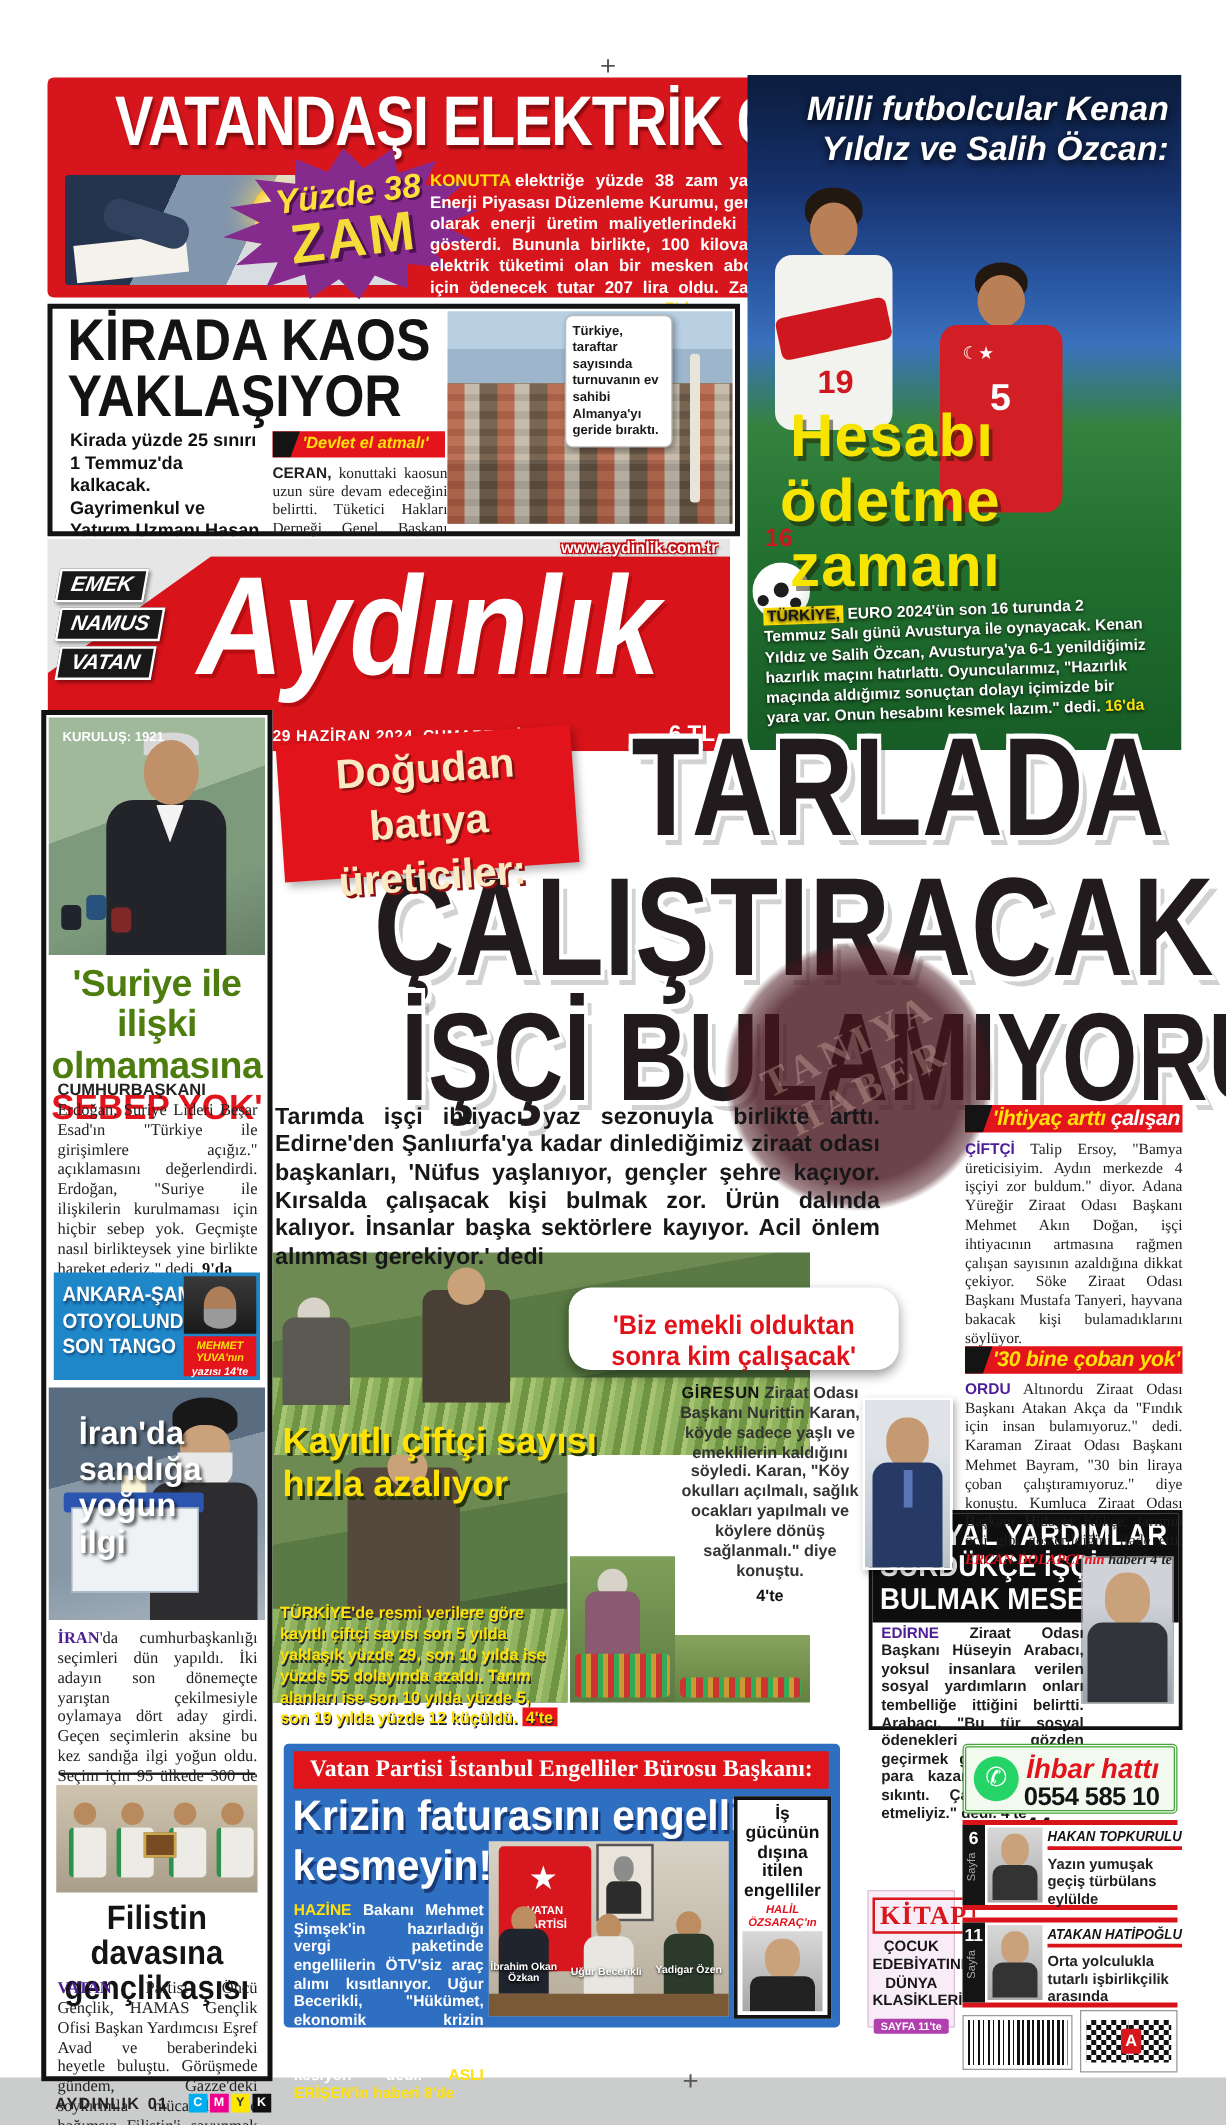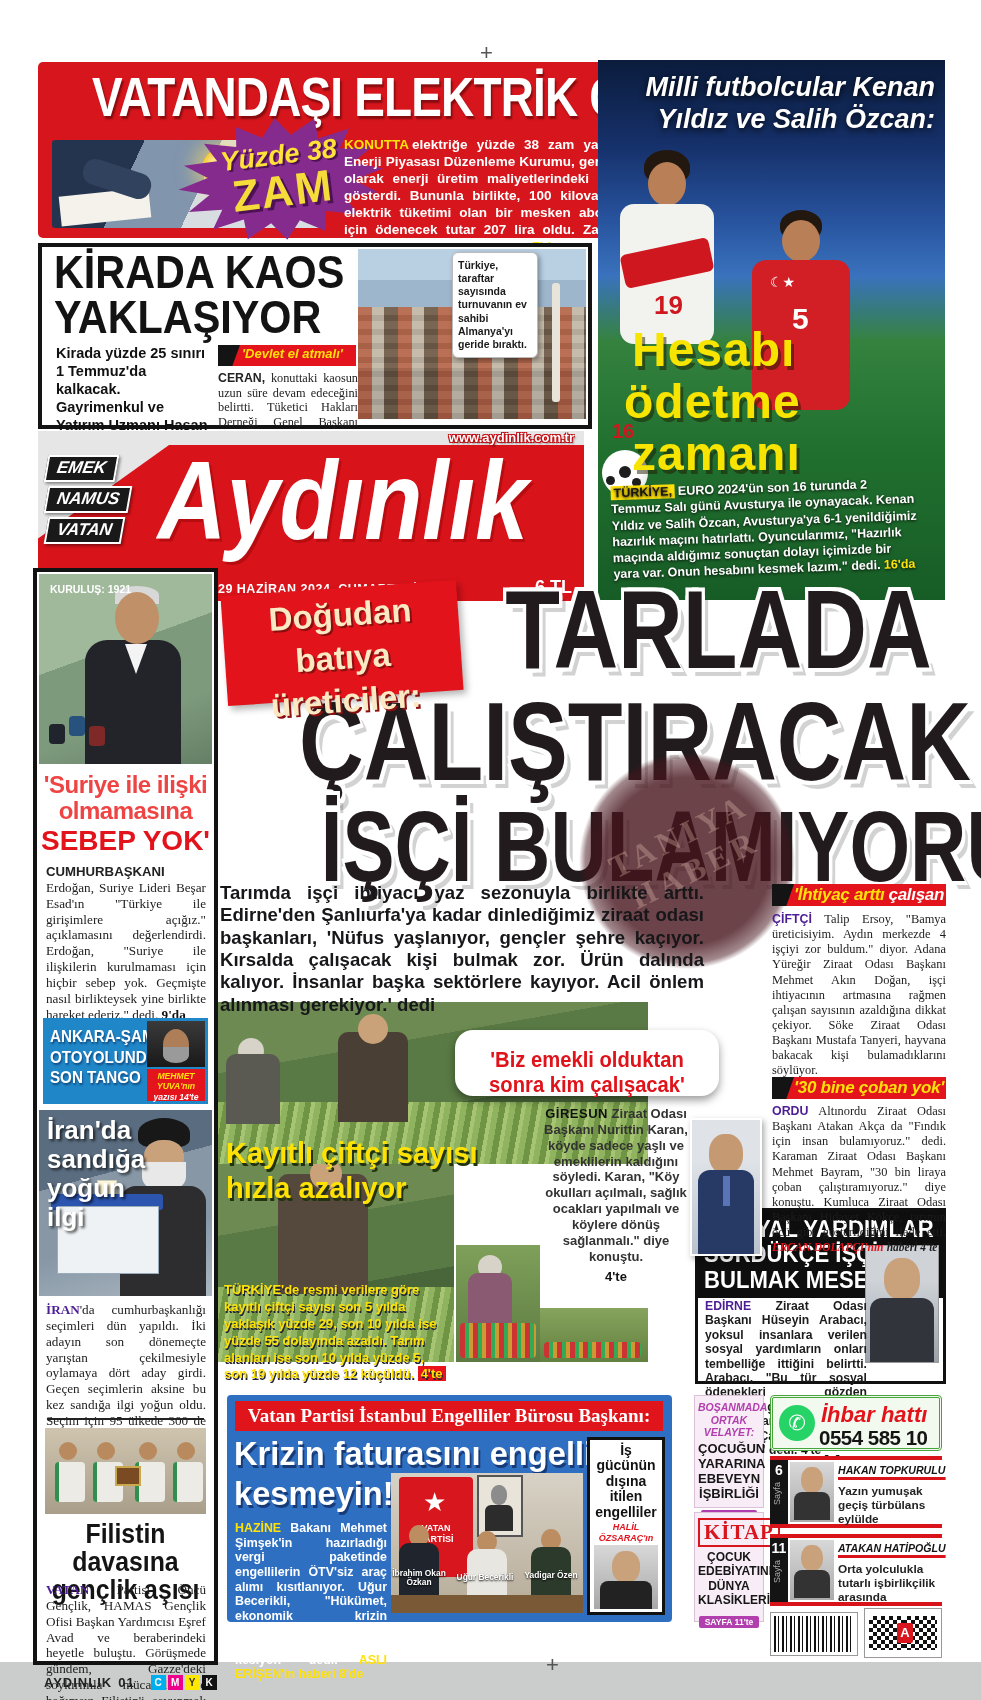--- a/index.html
+++ b/index.html
@@ -104,36 +104,36 @@
   #left-rail{left:33px;top:568px;width:185px;height:1097px;background:#fff;border:4px solid #121212;box-sizing:border-box;}
   .lr-photo1{position:absolute;left:2px;top:2px;width:173px;height:190px;overflow:hidden;
     background:linear-gradient(160deg,#9fb99a 0 40%,#7e9a7d 40% 70%,#657f66 100%);}
   .erd-suit{position:absolute;left:46px;top:66px;width:96px;height:130px;background:#23242a;border-radius:22px 22px 0 0;}
   .erd-head{position:absolute;left:76px;top:18px;width:44px;height:52px;border-radius:50%;background:#c09068;}
   .erd-hair{position:absolute;left:76px;top:12px;width:44px;height:18px;border-radius:50% 50% 0 0;background:#d8d8d8;}
   .erd-shirt{position:absolute;left:86px;top:70px;width:22px;height:30px;background:#f4f4f4;clip-path:polygon(0 0,100% 0,50% 100%);}
   .mic{position:absolute;width:16px;height:20px;border-radius:4px;background:#20242c;}
   .mic.m2{background:#28527e;} .mic.m3{background:#7e2828;}
   .lr-head{position:absolute;left:0;top:200px;width:100%;margin:0;text-align:center;font-weight:900;line-height:1.08;}
-  .lr-head .b{display:block;font-size:24px;color:#ef4444;letter-spacing:-.5px;}
+  .lr-head .b{display:block;font-size:30px;color:#4d7c0f;letter-spacing:-.5px;}
   .lr-head .r{display:block;font-size:28px;color:#e3131b;margin-top:2px;}
   .suriye-body{position:absolute;left:9px;top:292px;width:160px;margin:0;font-size:13.2px;line-height:1.2;color:#222;}
   .ankara-box{position:absolute;left:6px;top:446px;width:165px;height:86px;background:#1f86c8;}
   .ankara-title{position:absolute;left:7px;top:8px;margin:0;font-size:16.5px;font-weight:900;color:#fff;line-height:1.25;
     transform:scaleX(.92);transform-origin:left;white-space:nowrap;text-shadow:1px 2px 2px rgba(0,0,40,.45);}
   .yuva-photo{position:absolute;right:3px;top:3px;width:58px;height:46px;background:linear-gradient(#3a3a3a,#191919);overflow:hidden;}
   .yuva-head{position:absolute;left:16px;top:8px;width:26px;height:32px;border-radius:50%;background:#ad7e58;}
   .yuva-beard{position:absolute;left:16px;top:26px;width:26px;height:16px;border-radius:0 0 50% 50%;background:#9a9a9a;}
   .yuva-chip{position:absolute;right:3px;top:51px;width:58px;height:32px;background:#e3141c;text-align:center;
     font-size:8.6px;font-weight:900;font-style:italic;line-height:1.2;padding-top:2px;box-sizing:border-box;}
   .yuva-chip .n{color:#ffe10a;display:block;}
   .yuva-chip .r2{color:#fff;display:block;}
   .iran-photo{position:absolute;left:2px;top:538px;width:173px;height:186px;overflow:hidden;
     background:linear-gradient(165deg,#5a6d80 0 35%,#8797a6 35% 65%,#aab6c0 100%);}
-  .iran-title{position:absolute;left:8px;top:6px;margin:0;font-size:26px;font-weight:900;color:#fff;line-height:1.12;
+  .iran-title{position:absolute;left:8px;top:6px;margin:16px;font-size:26px;font-weight:900;color:#fff;line-height:1.12;
     text-shadow:2px 2px 3px rgba(0,0,0,.7);}
   .kham-turban{position:absolute;right:22px;top:8px;width:52px;height:30px;border-radius:50% 50% 30% 30%;background:#181818;}
   .kham-face{position:absolute;right:28px;top:30px;width:40px;height:34px;border-radius:45%;background:#c9a27c;}
   .kham-beard{position:absolute;right:26px;top:52px;width:44px;height:30px;border-radius:0 0 50% 50%;background:#e8e8e8;}
   .kham-robe{position:absolute;right:6px;top:76px;width:86px;height:110px;background:#2d2d30;border-radius:16px 16px 0 0;}
   .ballot-box{position:absolute;left:18px;top:96px;width:100px;height:66px;background:#eef2f5;border:1px solid #9ab;}
   .ballot-lid{position:absolute;left:12px;top:84px;width:112px;height:16px;background:#2c55b0;border-radius:3px;}
   .ballot-slip{position:absolute;left:58px;top:70px;width:18px;height:22px;background:#fdf6d8;border:1px solid #ccb;}
   .iran-body{position:absolute;left:9px;top:730px;width:160px;margin:0;font-size:13.2px;line-height:1.2;color:#222;}
   .lr-divider{position:absolute;left:10px;top:846px;width:157px;height:2px;background:#222;}
@@ -565,28 +565,20 @@
     <div class="sidepanel">
       <h4 class="sp-title">İş gücünün dışına itilen engelliler</h4>
       <p class="sp-byline"><span class="n">HALİL ÖZSARAÇ'ın</span><span>yazısı 10'da</span></p>
       <div class="sp-photo">
         <div class="sp-head"></div>
         <div class="sp-sh"></div>
       </div>
     </div>
   </section>
 
-  <div id="bosanmada" class="pinkpanel">
-    <h4 class="bos-kick">
-        <span style="display:block">BOŞANMADA</span>
-        <span style="display:block">ORTAK VELAYET:</span>
-      </h4>
-    <h4 class="bos-title">ÇOCUĞUN YARARINA EBEVEYN İŞBİRLİĞİ</h4>
-    <span class="sayfa-chip">SAYFA 3'te</span>
-  </div>
   <div id="kitap" class="pinkpanel">
     <h4 class="kitap-logo">KİTAP</h4>
     <h4 class="kitap-title">ÇOCUK EDEBİYATINDA DÜNYA KLASİKLERİ</h4>
     <span class="sayfa-chip">SAYFA 11'te</span>
   </div>
 
   <div id="ihbar" class="abs">
     <div class="wa-icon">✆</div>
     <h4 class="ihbar-title">İhbar hattı</h4>
     <p class="ihbar-phone">0554 585 10 44</p>

